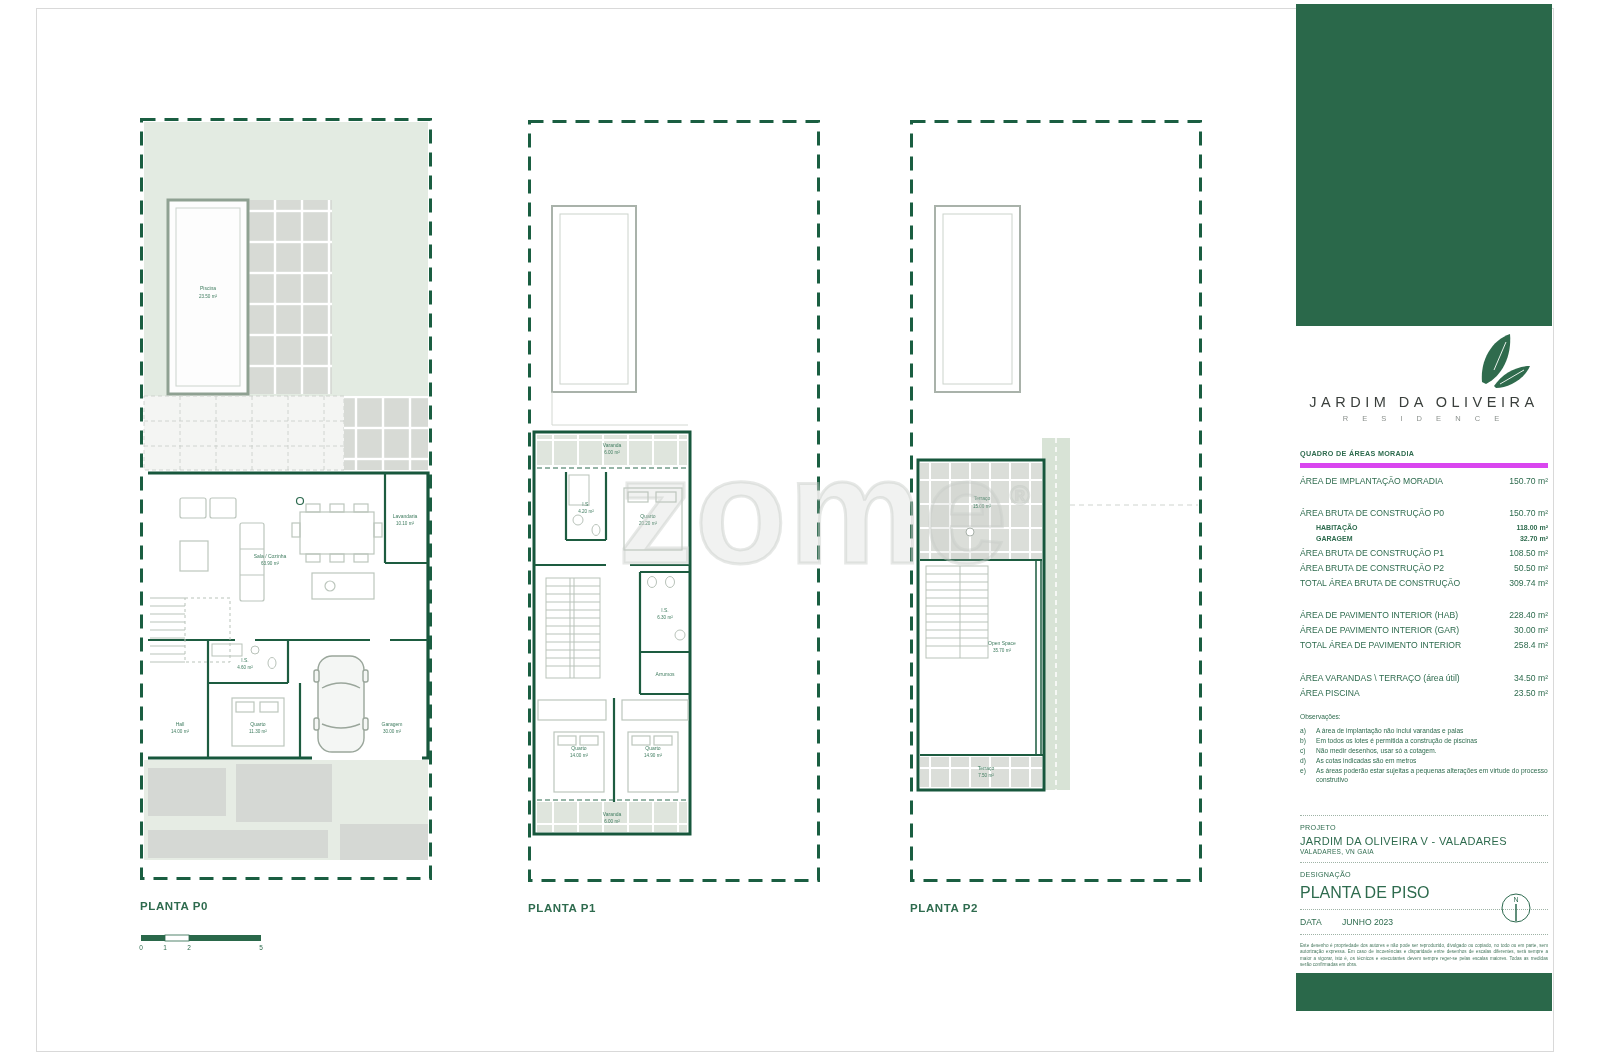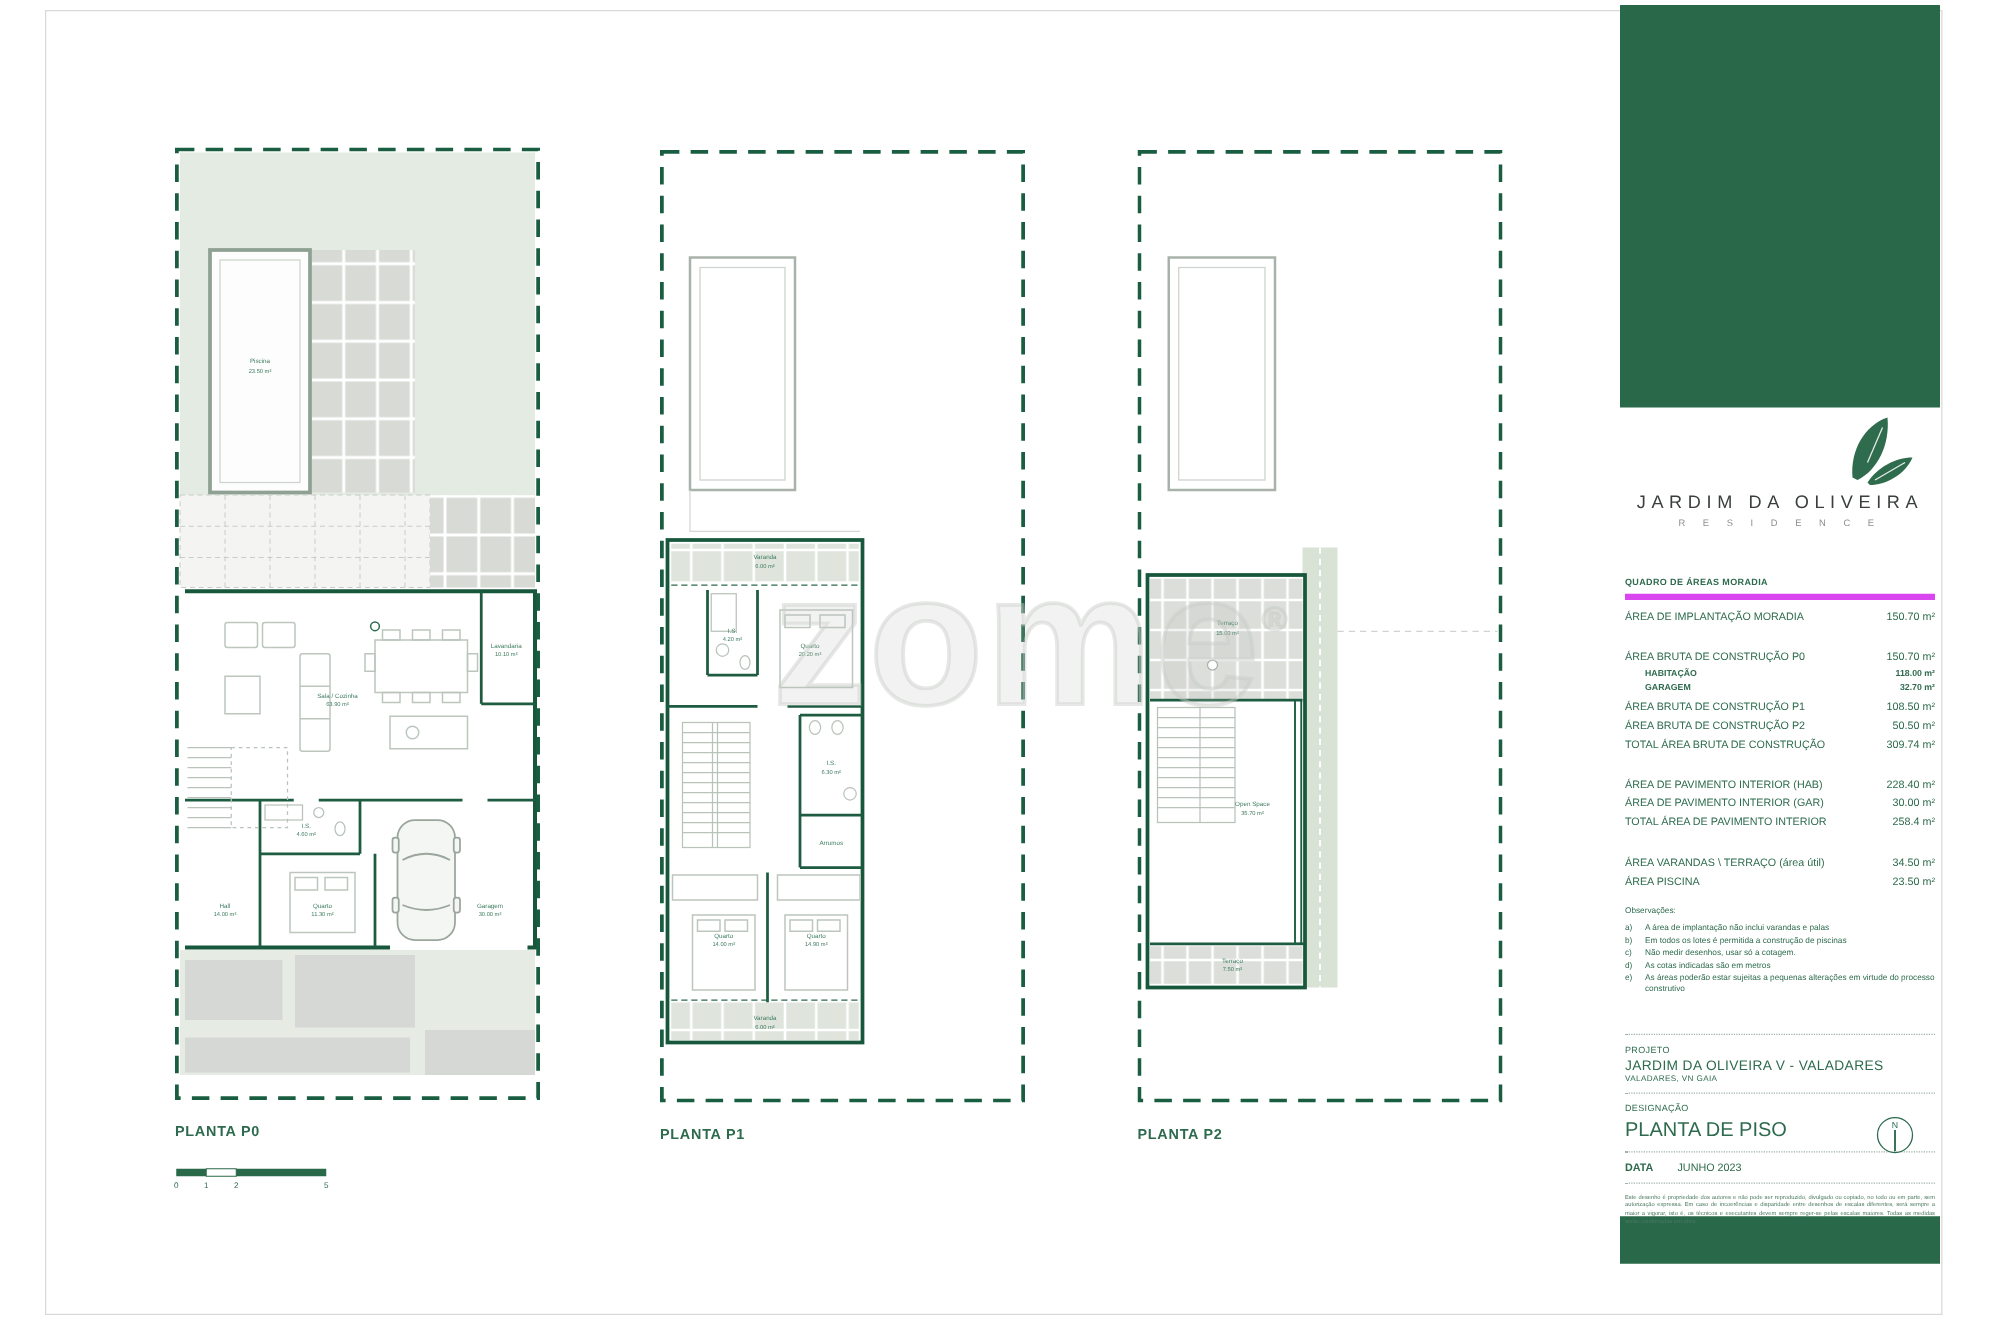--- a/index.html
+++ b/index.html
@@ -14,42 +14,42 @@
   .room-area{font-size:4.6px;fill:#3f7c5f;text-anchor:middle;}
   .plan-title{position:absolute;color:#2e6b4e;font-weight:bold;font-size:11.5px;letter-spacing:.6px;text-align:right;}
   
   .watermark{position:absolute;left:545px;top:425px;width:560px;text-align:center;
              font-size:150px;font-weight:bold;letter-spacing:2px;color:rgba(190,195,190,.22);
              -webkit-text-stroke:3px rgba(200,205,200,.45);pointer-events:none;z-index:5;}
   .watermark sup{font-size:28px;-webkit-text-stroke:1px rgba(200,205,200,.5);vertical-align:58px;}
   
   .green-block{position:absolute;background:#2a684a;}
   .sidebar{position:absolute;left:1300px;top:332px;width:248px;color:#2e6b4e;}
-  .logo{display:flex;flex-direction:column;align-items:center;margin-bottom:38px;}
+  .logo{display:flex;flex-direction:column;align-items:center;margin-bottom:26px;}
   .logo-leaves{margin-left:150px;margin-bottom:4px;}
   .logo-title{color:#3a3f3c;font-size:14.5px;letter-spacing:4.5px;white-space:nowrap;}
   .logo-sub{color:#8b918d;font-size:7.5px;letter-spacing:6px;margin-top:4px;}
   .tbl-header{font-size:7.2px;font-weight:bold;letter-spacing:.3px;border-bottom:5px solid #d946ef;
               padding-bottom:5px;margin-bottom:8px;}
   .arow{display:flex;justify-content:space-between;font-size:8.6px;margin:4px 0;line-height:1.3;}
   .arow.bold{font-weight:normal;}
   .arow.sub{padding-left:16px;font-size:7px;font-weight:bold;margin:2px 0;}
   .arow.sub .val{font-size:7px;}
   .gap{height:13px;}
   .obs{margin-top:14px;font-size:6.6px;}
   .obs-title{margin-bottom:7px;}
   .obs-item{display:flex;margin:1.5px 0;line-height:1.3;}
   .obs-item .k{width:16px;flex:none;}
   .sep-dot{border-top:1px dotted #9fb3a6;margin:7px 0;}
   .proj-label{font-size:7.2px;font-weight:normal;letter-spacing:.3px;margin:3px 0;}
   .proj-name{font-size:11px;letter-spacing:.3px;margin:3px 0 1px;}
   .proj-loc{font-size:6.5px;letter-spacing:.3px;margin-bottom:3px;}
   .desig-value{font-size:16px;margin:5px 0 4px;}
   .data-row{display:flex;align-items:baseline;font-size:8.6px;margin:4px 0;}
-  .data-row .dl{font-weight:bold;width:42px;}
+  .data-row .dl{font-weight:normal;width:42px;}
   .fineprint{font-size:4.6px;line-height:1.4;color:#4a7a61;text-align:justify;margin-top:8px;}
   .north{position:absolute;left:1498px;top:890px;}
   
   .scalebar{position:absolute;left:138px;top:931px;}
 </style>
 </head>
 <body>
 <div id="canvas">
 
 <div class="sheet-border"></div>

